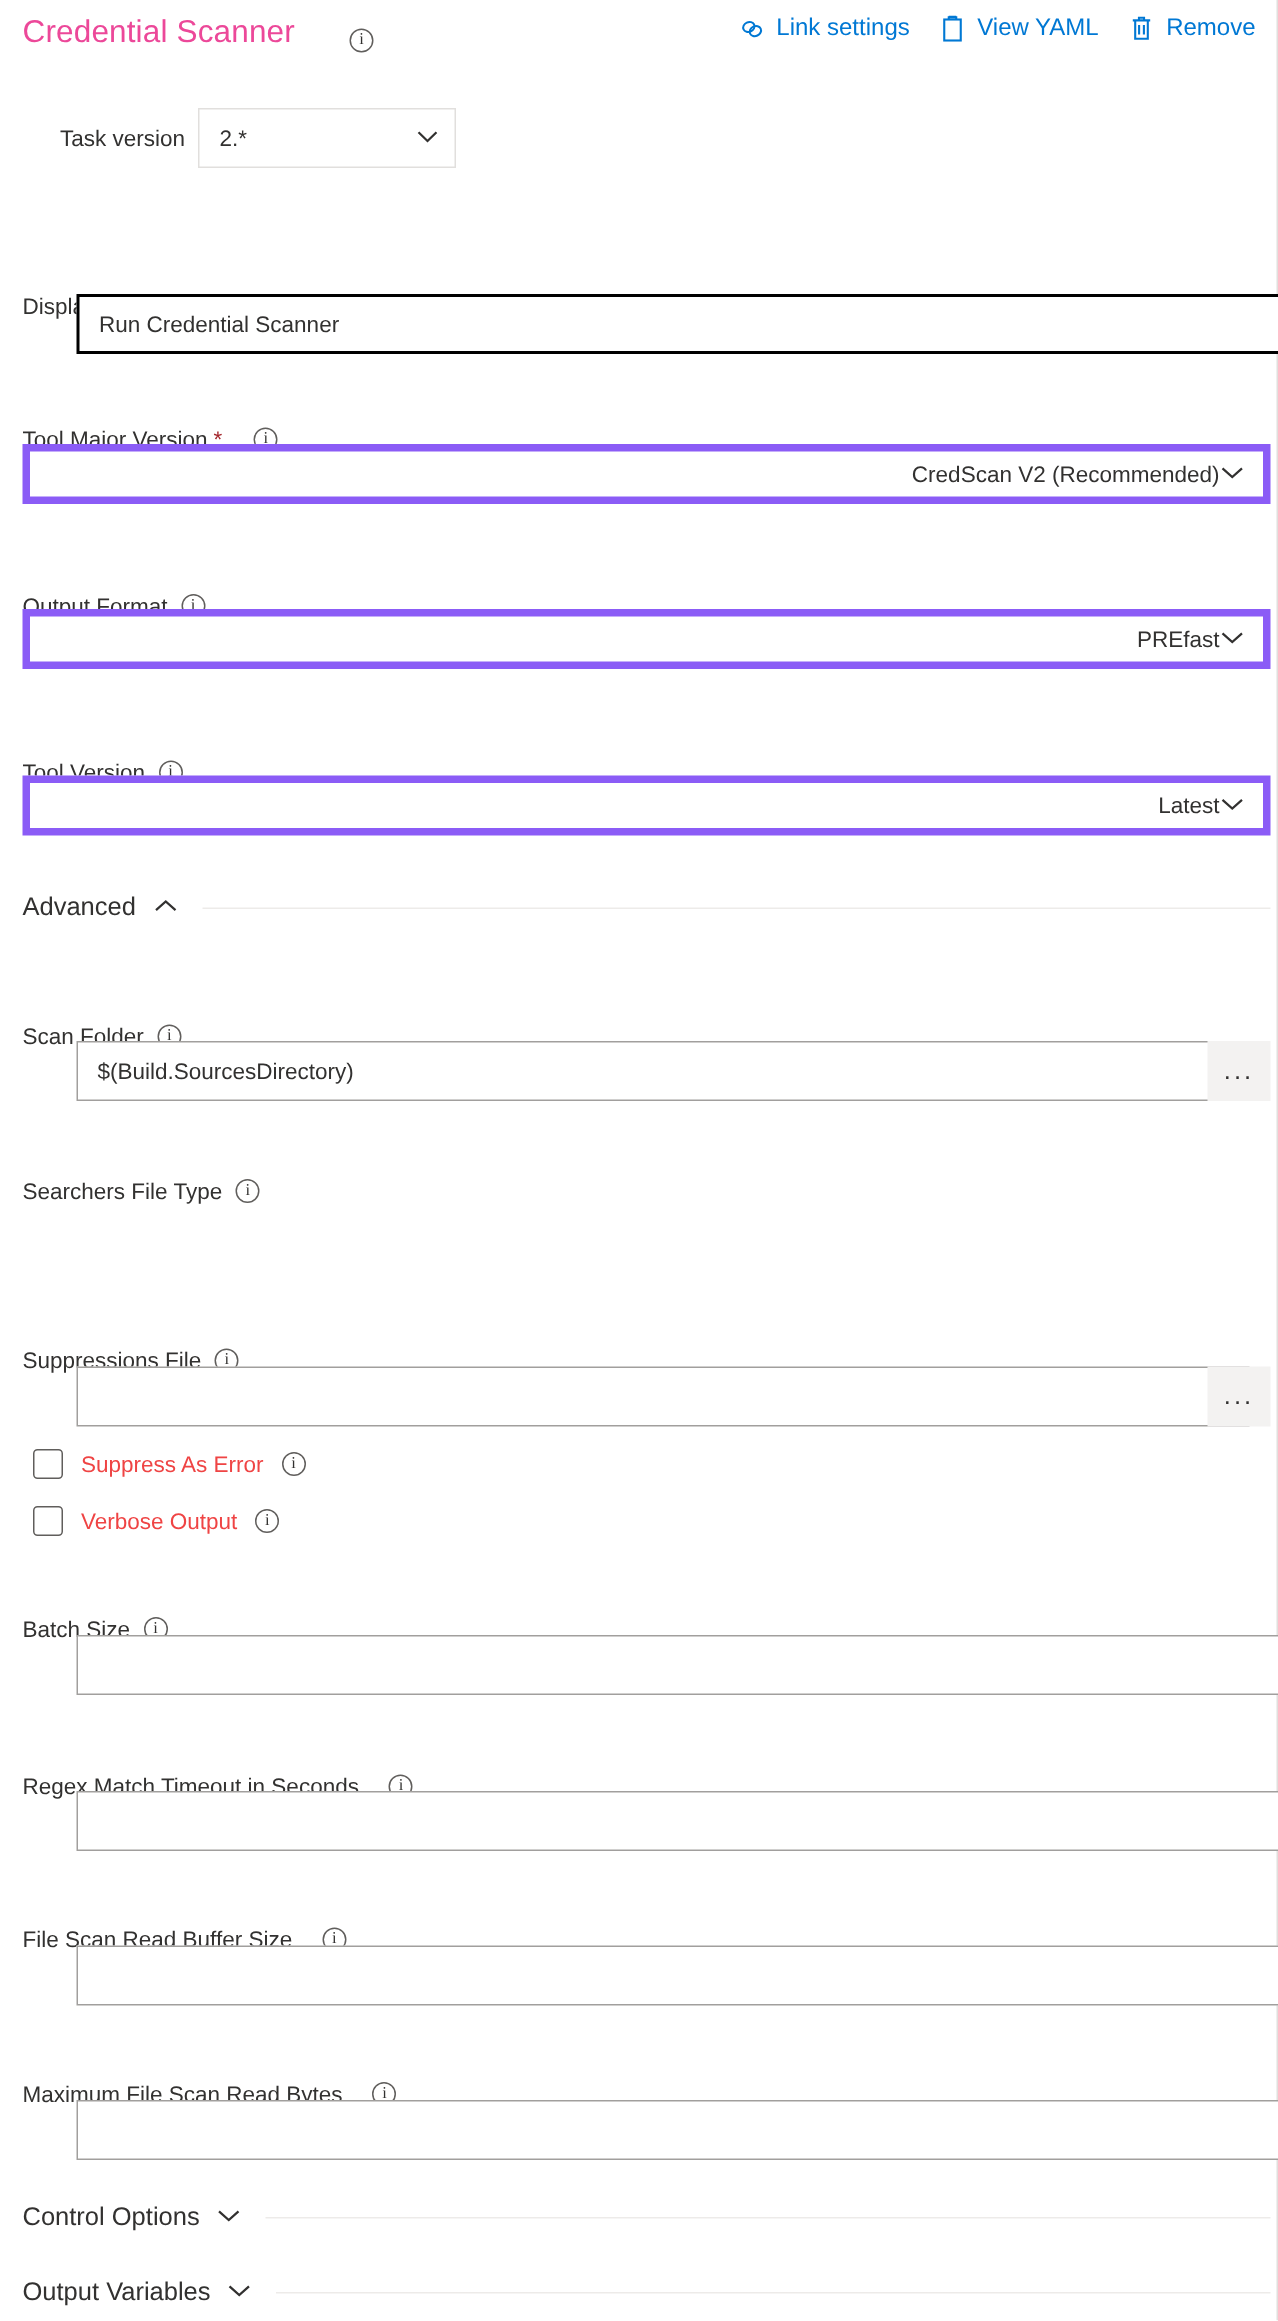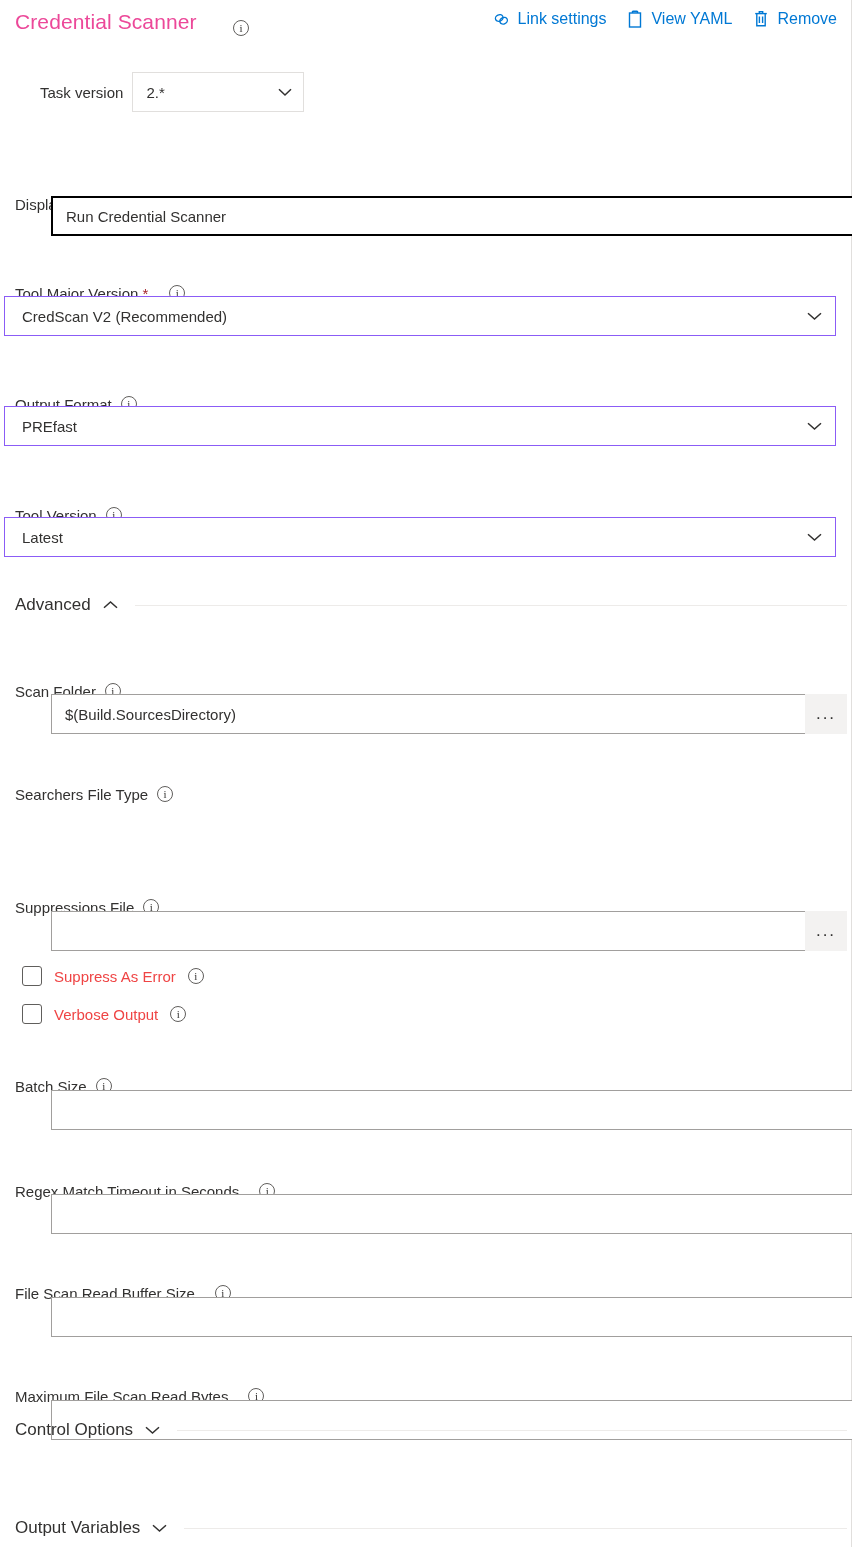--- a/index.html
+++ b/index.html
@@ -141,28 +141,29 @@
     font-size: 15px;
     color: #323130;
     margin-left: 36px;
   }
   .input-box.focused { border: 2px solid #000000; }
   .input-box.wide { width: 832px; }
   .input-box.withbrowse { width: 782px; border-color: #a19f9d; }
 
   .select-box {
     position: absolute;
-    left: 4px;
+    left: 15px;
     width: 832px; height: 40px;
-    border: 1px solid #8b5cf6;
+    border: 5px solid #8b5cf6;
     background: #fff;
     display: flex;
     align-items: center;
     padding: 0 12px 0 17px;
     cursor: pointer;
+    text-align: right;
   }
   .select-box .val {
     flex: 1;
     font-size: 15px;
     color: #323130;
   }
 
   .browse-btn {
     position: absolute;
     left: 805px;
@@ -427,21 +428,21 @@
   <div class="field" style="top:1358px">
     <div class="label-row">
       <span class="label-text">Maximum File Scan Read Bytes</span>
       <span class="info" style="margin-left:11px"></span>
     </div>
   </div>
   <div class="input-box wide" style="top:1400px">
     <span></span>
   </div>
 
-  <div class="section" style="top:1420px">
+  <div class="section" style="top:1468px">
     <span class="section-title">Control Options</span>
     <span>
       <svg width="17" height="10" viewBox="0 0 17 10" fill="none" stroke="#323130" stroke-width="1.5">
         <path d="M2 2.2 L8.5 8 L15 2.2"></path>
       </svg>
     </span>
     <span class="section-line"></span>
   </div>
 
   <div class="section" style="top:1518px">

